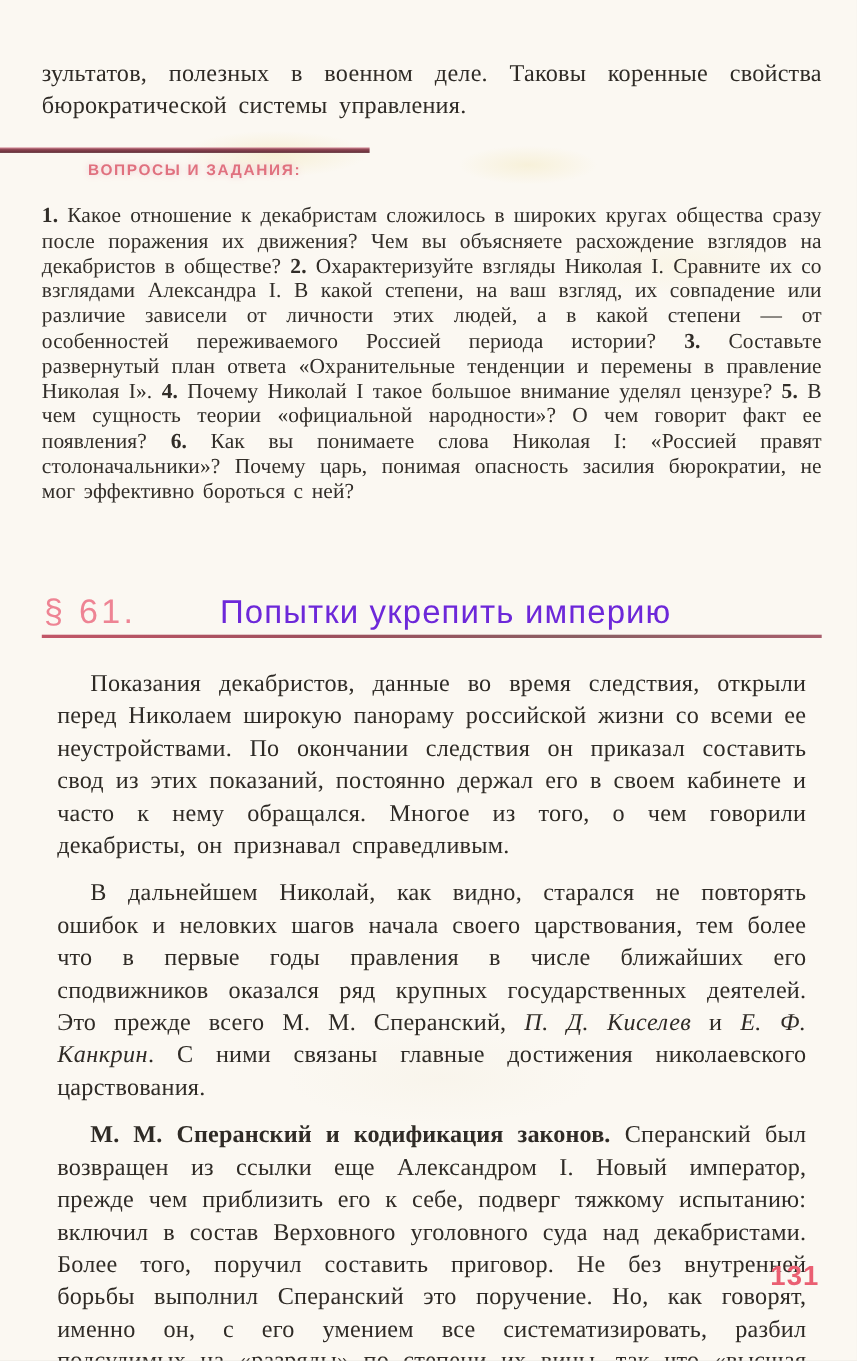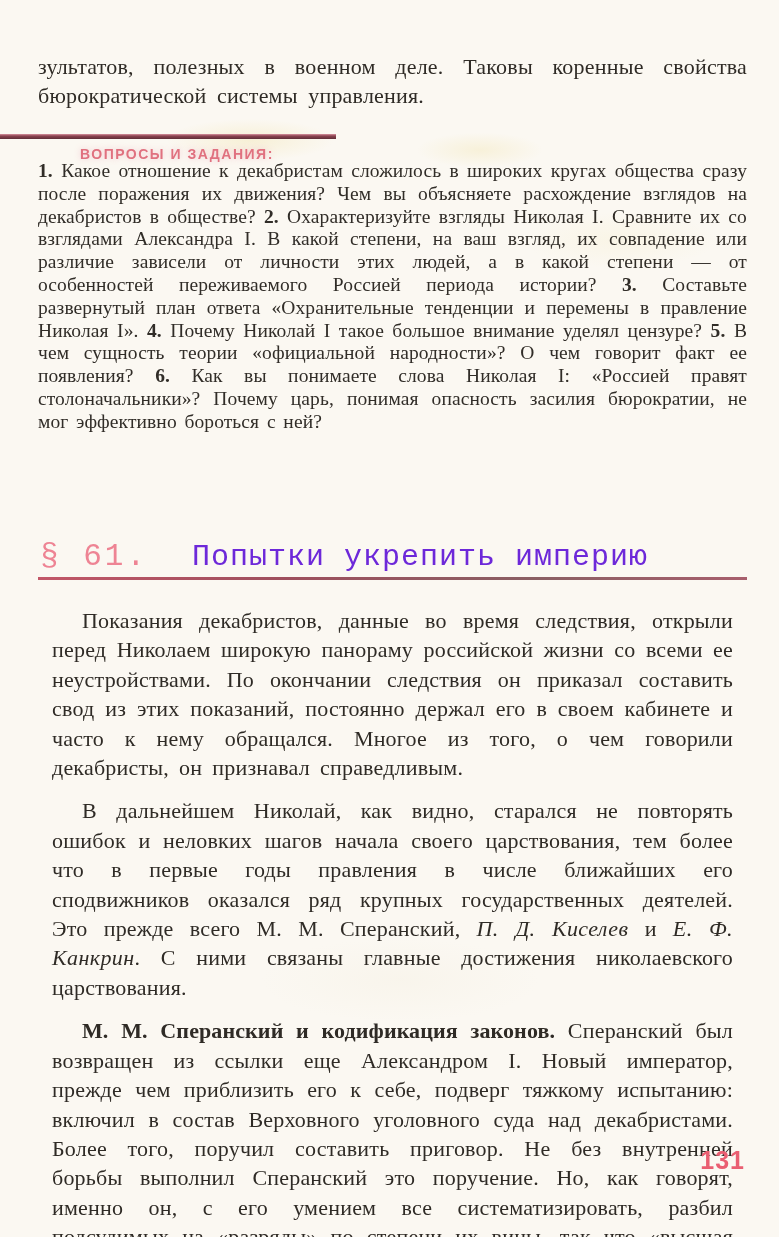--- a/index.html
+++ b/index.html
@@ -49,37 +49,37 @@
     font-family: "Liberation Sans", sans-serif;
     font-weight: bold;
     font-size: 14px;
     letter-spacing: 1.5px;
     color: #e0717f;
     text-shadow: 0 0 6px rgba(240,190,200,0.8);
   }
 
   .q-block {
     position: absolute;
-    top: 160px; left: 38px; width: 709px;
+    top: 186px; left: 38px; width: 709px;
     margin: 0;
     font-size: 19.5px; line-height: 22.8px;
     text-align: justify;
     word-spacing: 0.14em;
     letter-spacing: 0.1px;
     color: #312d28;
   }
   .q-num { font-weight: bold; }
 
   .section-head {
     position: absolute;
     top: 528px; left: 40px;
     display: flex;
     align-items: baseline;
-    gap: 32px;
-    font-family: Liberation Mono, monospace;
+    gap: 64px;
+    font-family: Liberation Sans, sans-serif;
     justify-content: center;
   }
   .sec-num {
     font-size: 31px;
     letter-spacing: 3px;
     color: #ee8494;
   }
   .sec-title {
     margin: 12px;
     font-size: 30px;

